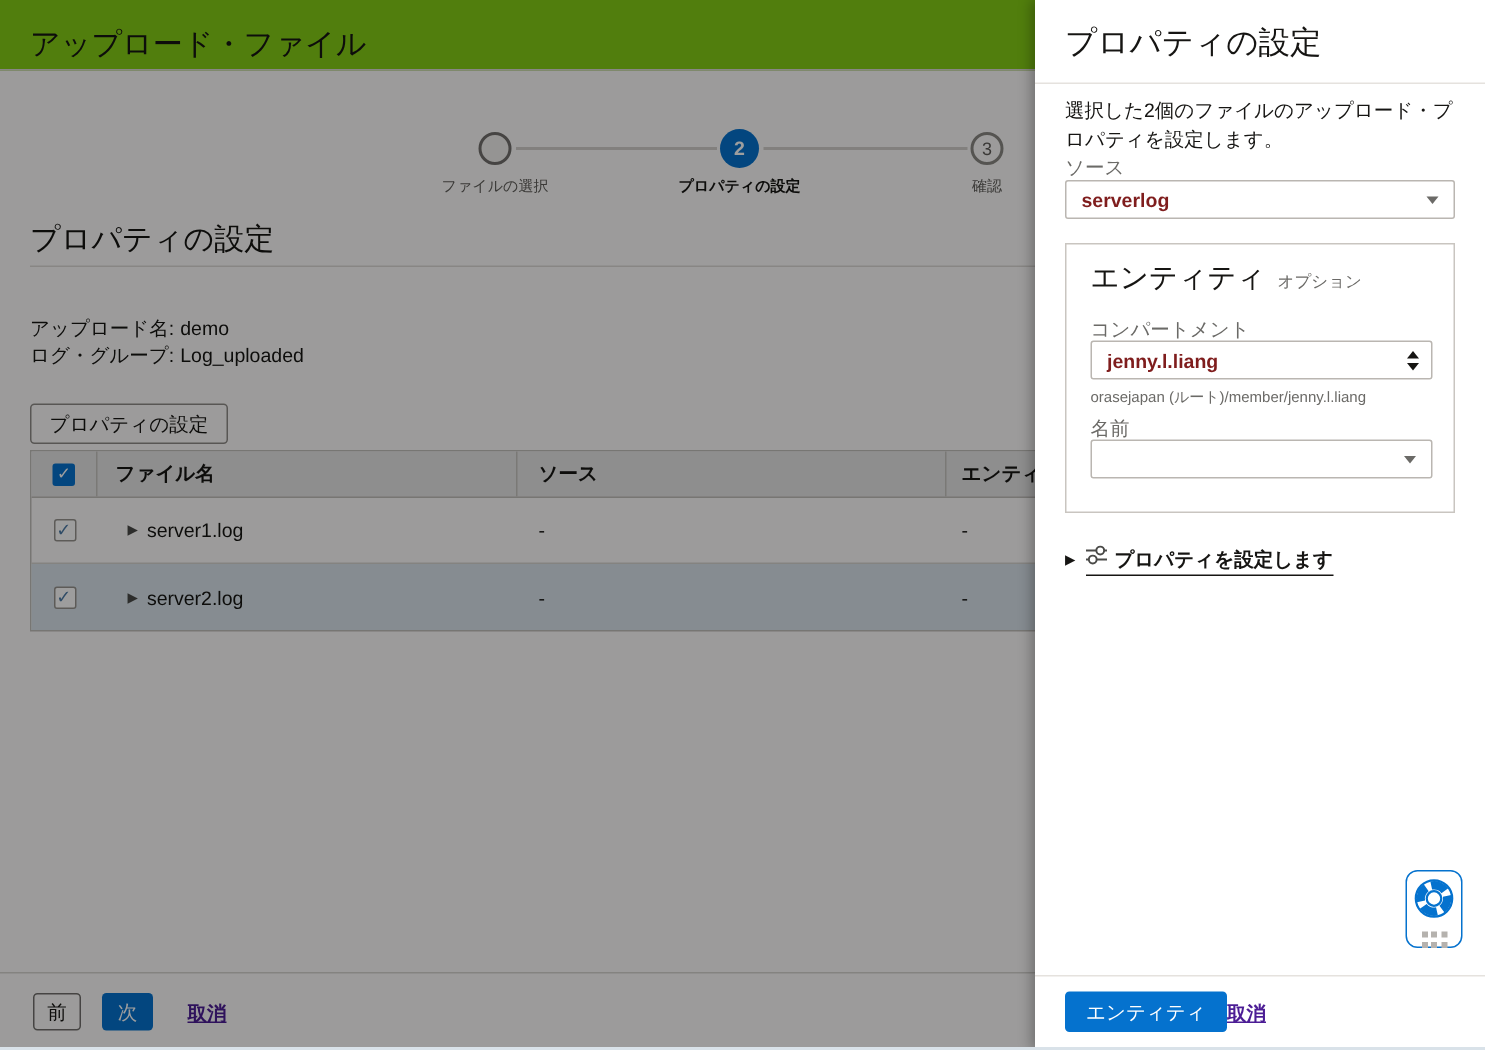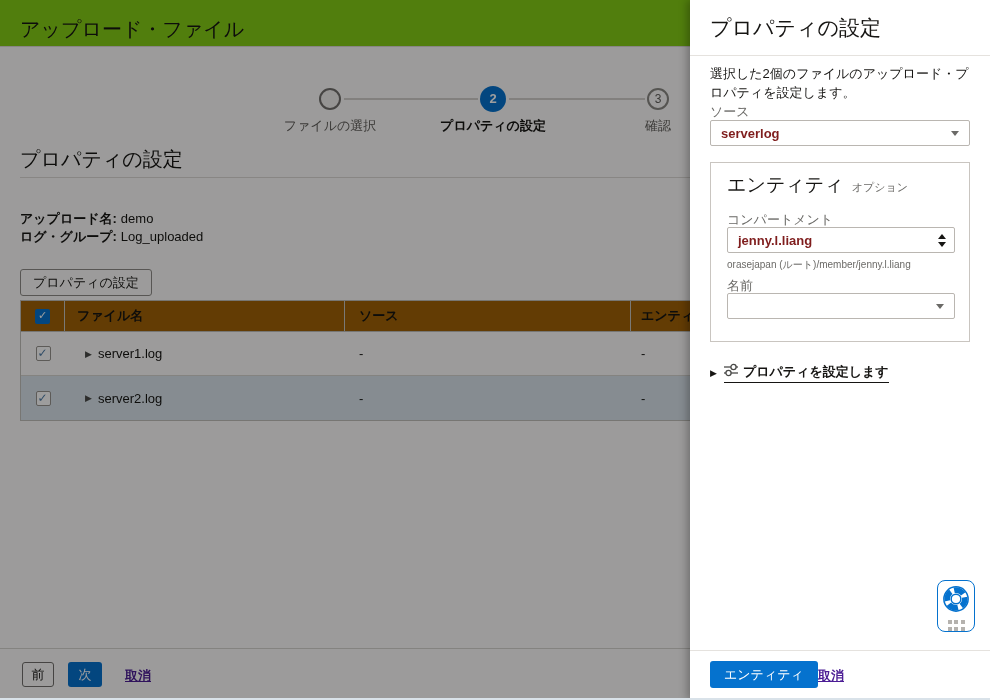--- a/index.html
+++ b/index.html
@@ -19,38 +19,38 @@
   .step-circle { position:absolute; border-radius:50%; text-align:center; }
   .step-c1 { left:319px; top:88px; width:22px; height:22px; border:2px solid #716f6c; background:#f1efed; }
   .step-c2 { left:480px; top:86px; width:26px; height:26px; background:#0572ce; color:#fff;
              line-height:26px; font-size:13px; font-weight:bold; }
   .step-c3 { left:647px; top:88px; width:22px; height:22px; border:2px solid #8a8884;
              color:#5f5d5a; line-height:18px; font-size:12px; }
   .connector { position:absolute; height:2px; background:#d2cfcb; top:98px; }
   .conn-1 { left:344px; width:134px; }
   .conn-2 { left:509px; width:136px; }
   .step-label { position:absolute; top:117px; transform:translateX(-50%);
-    font-size:13px; color:#5f5d5a; white-space:nowrap;text-align:right; }
+    font-size:10px; color:#5f5d5a; white-space:nowrap;text-align:right; }
   .step-l1 { left:330px; } .step-l2 { left:493px; font-weight:bold; color:#161513; } .step-l3 { left:658px; }
 
   .section-title { position:absolute; left:20px; top:146px; font-size:20px; color:#161513; }
   .section-rule { position:absolute; left:20px; top:177px; width:930px; height:1px; background:#dcd9d5; }
   .section-desc { position:absolute; left:20px; top:187px; font-size:13px; }
   .meta { position:absolute; left:20px; top:210px; font-size:13px; line-height:18px; }
-  .meta .lbl { font-weight:bold; }
+  .meta .lbl { font-weight:normal; }
   .meta .val { margin-left:4px; }
 
   .btn-set-props { position:absolute; left:20px; top:269px; height:27px; padding:0 12px;
     font-size:13px; color:#161513; background:transparent; border:1px solid #8f8c88;
     border-radius:3px; font-family:inherit; cursor:pointer; }
 
   
   .files-table { position:absolute; left:20px; top:300px; width:950px;
     border:1px solid #c1beba; background:#fcfbfa; }
-  .t-head { display:flex; height:31px; background:#a16207; border-bottom:1px solid #c1beba;
+  .t-head { display:flex; height:31px; background:#e5e5e5; border-bottom:1px solid #c1beba;
     font-weight:bold; font-size:13px; }
   .t-row { display:flex; height:44px; align-items:center; font-size:13px; }
   .t-row.first { border-bottom:1px solid #d6d3cf; }
   .t-row.selected { background:#d8e3ea; }
   .c-check { width:44px; display:flex; justify-content:center; align-items:center; align-self:stretch; }
   .t-head .c-check, .t-head .c-name, .t-head .c-source { border-right:1px solid #c6c3bf; }
   .c-name { width:280px; padding-left:12px; align-self:stretch; display:flex; align-items:center; }
   .c-source { width:286px; padding-left:14px; align-self:stretch; display:flex; align-items:center; }
   .c-entity { flex:1; padding-left:10px; align-self:stretch; display:flex; align-items:center; }
   .twisty { font-size:9px; color:#4a4a48; margin:0 6px 0 8px; }

